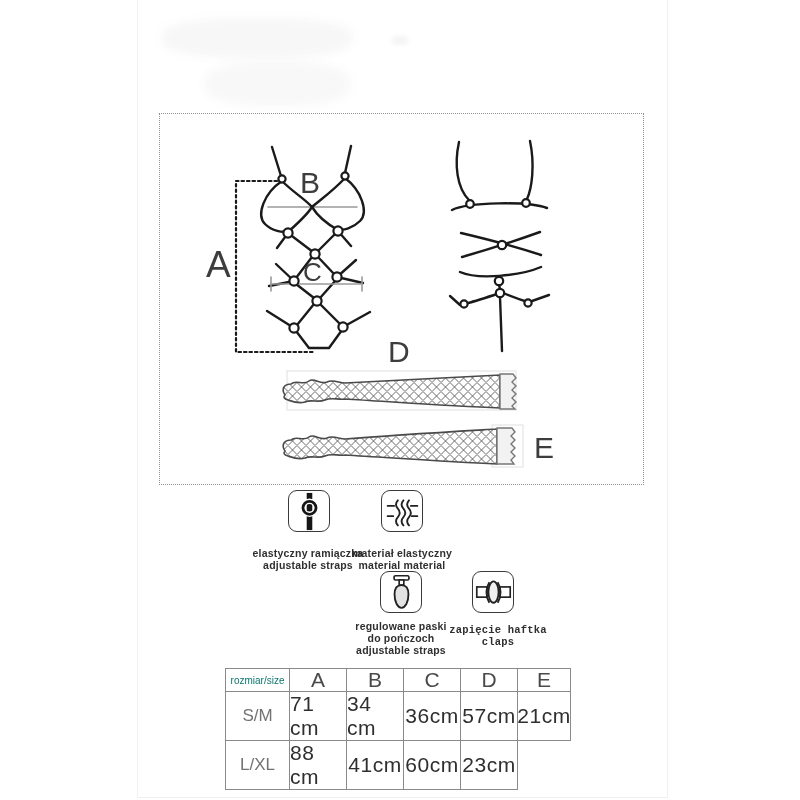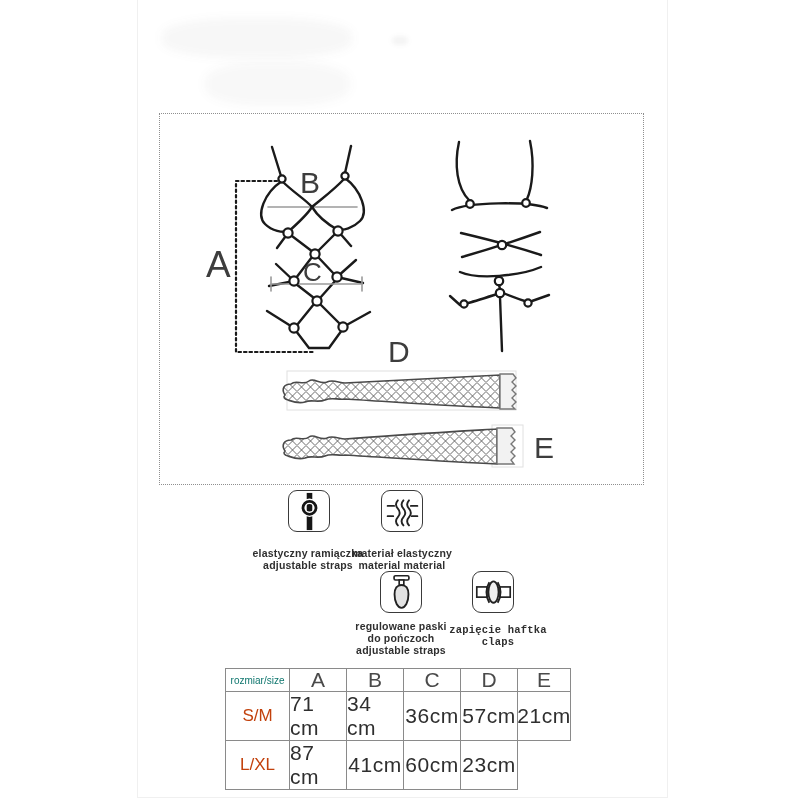--- a/index.html
+++ b/index.html
@@ -59,21 +59,21 @@
     grid-template-rows:23px 49px 49px;
     border-top:1px solid #8a8a8a;border-left:1px solid #8a8a8a;background:#fff;
   }
   .size-table .cell{
     border-right:1px solid #8a8a8a;border-bottom:1px solid #8a8a8a;
     display:flex;align-items:center;justify-content:center;
     color:#333;box-sizing:border-box;
   }
   .cell.hdr-first{font-size:10px;color:#0f766e;}
   .cell.hdr{font-size:21px;font-weight:300;color:#4a4a4a;}
-  .cell.rowlab{font-size:17px;font-weight:300;color:#c2410c;}
+  .cell.rowlab{font-size:17px;font-weight:300;color:#737373;}
   .cell.val{font-size:21px;font-weight:300;color:#2f2f2f;letter-spacing:.5px;}
 </style>
 </head>
 <body>
 
 <div class="photo-edge edge-left"></div>
 <div class="photo-edge edge-right"></div>
 <div class="photo-edge edge-bottom"></div>
 
 <div class="wm wm1"></div>
@@ -255,17 +255,17 @@
   <div class="cell hdr">E</div>
 
   <div class="cell rowlab">S/M</div>
   <div class="cell val">71 cm</div>
   <div class="cell val">34 cm</div>
   <div class="cell val">36cm</div>
   <div class="cell val">57cm</div>
   <div class="cell val">21cm</div>
 
   <div class="cell rowlab">L/XL</div>
-  <div class="cell val">87 cm</div>
+  <div class="cell val">88 cm</div>
   <div class="cell val">41cm</div>
   <div class="cell val">60cm</div>
   <div class="cell val">23cm</div>
 </div>
 
 </body></html>

